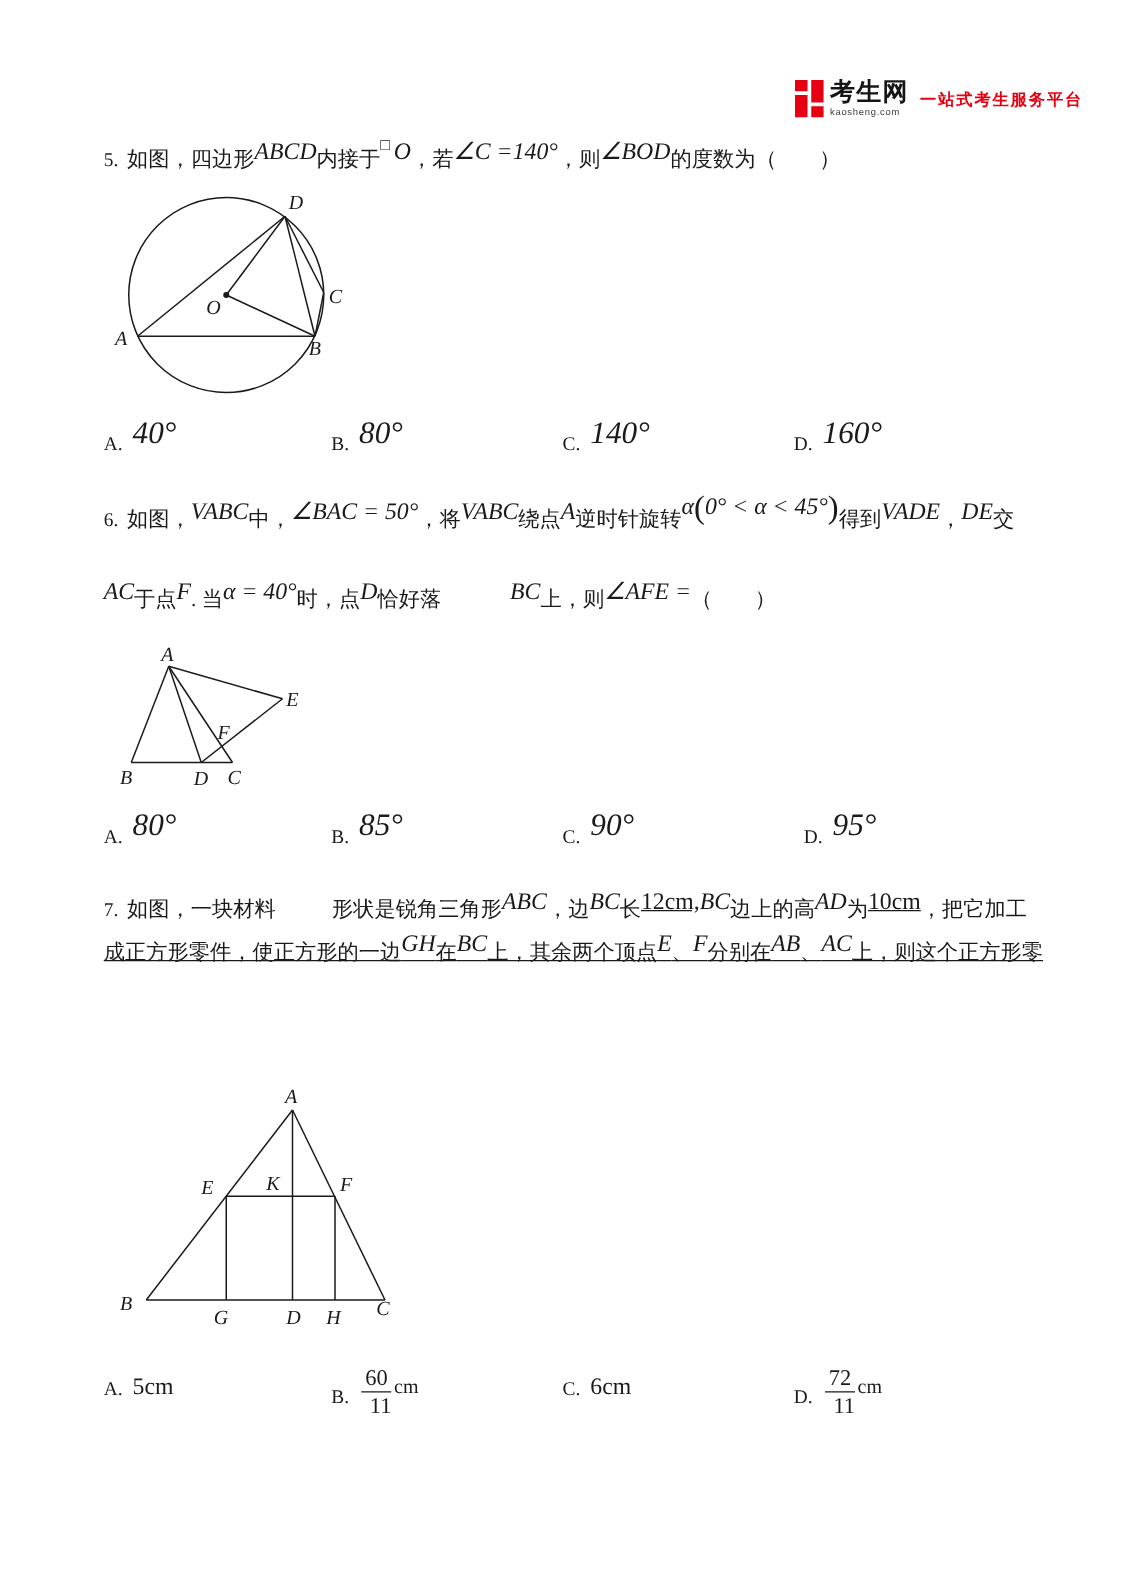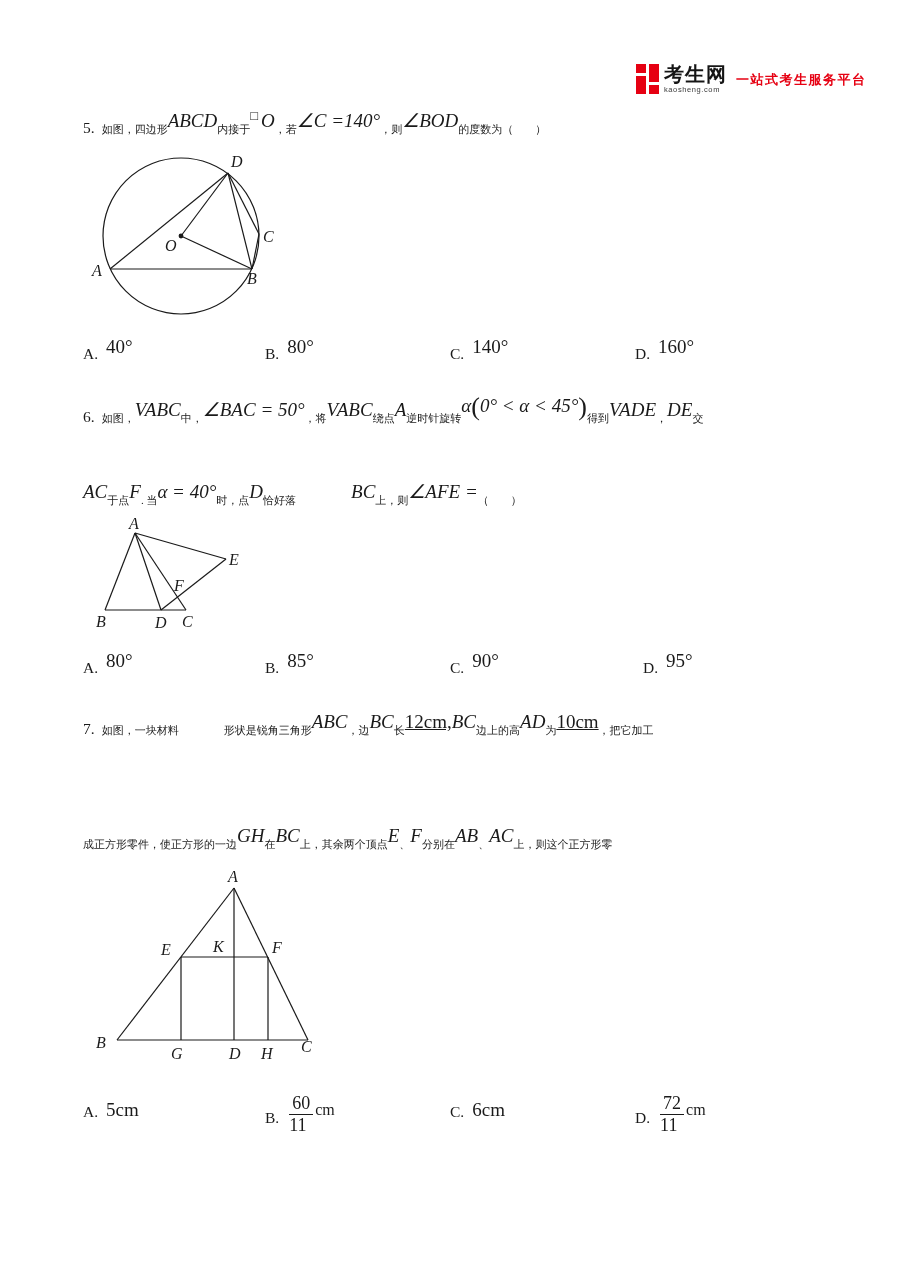--- a/index.html
+++ b/index.html
@@ -2,36 +2,36 @@
 <html><head>
 <meta charset="utf-8">
 <style>
   html,body { margin:0; padding:0; background:#ffffff; }
   .page {
     position:relative; width:900px; height:1181px; background:#ffffff;
     font-family:"Liberation Serif","DejaVu Serif",serif; color:#1a1a1a; overflow:hidden;
   }
   .line { position:absolute; left:83px; white-space:nowrap; line-height:44px; font-size:15.5px; color:#1a1a1a; }
   .qno { margin-right:7px; }
-  .cn { font-size:11px; }
+  .cn { font-size:17px; }
   .m  { font-family:"Liberation Serif",serif; font-style:italic; font-size:19px; vertical-align:6px; }
   .mu { font-family:"Liberation Serif",serif; font-style:normal; font-size:19px; vertical-align:6px;text-decoration:underline; }
   .mbox { font-style:normal; font-size:13px; vertical-align:13px; margin-right:3px; }
   .mtall { vertical-align:10px; }
   .mtall .mi { font-style:italic; font-size:19px; }
   .mtall .bp { font-style:normal; font-size:26px; vertical-align:-3px; }
   .gap45 { display:inline-block; width:45px; }
   .gap55 { display:inline-block; width:55px; }
 
   .opts { position:absolute; left:0; width:900px; height:60px; }
   .opt { position:absolute; top:0; white-space:nowrap; line-height:42px; font-size:15.5px; }
   .opt7 { line-height:56px; }
-  .ov { font-size:19px; vertical-align:6px; margin-left:8px; }
+  .ov { font-size:25px; vertical-align:6px; margin-left:8px;font-style:italic; }
   .ov0 { font-size:19px; vertical-align:1px; margin-left:8px;text-align:right; }
-  .frac { display:inline-block; text-align:left; vertical-align:-8px; font-size:18px; line-height:1.15; margin-left:10px; }
+  .frac { display:inline-block; text-align:right; vertical-align:-8px; font-size:18px; line-height:1.15; margin-left:10px; }
   .frac .num { display:block; border-bottom:1.4px solid #1a1a1a; padding:0 3px; }
   .frac .den { display:block; }
   .funit { font-size:16px; vertical-align:8px; margin-left:2px; }
 
   .fig { position:absolute; }
   .fig line, .fig circle.outline { stroke:#1a1a1a; stroke-width:1.2; fill:none; }
   .fig text { font-family:"Liberation Serif",serif; font-style:italic; font-size:16px; fill:#1a1a1a; }
 
   .brand { position:absolute; left:636px; top:64px; display:flex; align-items:center; }
   .brand-mid { margin-left:5px; display:flex; flex-direction:column; line-height:1; }
@@ -90,21 +90,21 @@
     <div class="opt" style="left:83px"><span>A.</span><span class="ov">40°</span></div>
     <div class="opt" style="left:265px"><span>B.</span><span class="ov">80°</span></div>
     <div class="opt" style="left:450px"><span>C.</span><span class="ov">140°</span></div>
     <div class="opt" style="left:635px"><span>D.</span><span class="ov">160°</span></div>
   </div>
 
   <div class="line" style="top:384px;">
     <span class="qno">6.</span><span class="cn">如图，</span><span class="m">VABC</span><span class="cn">中，</span><span class="m">∠BAC = 50°</span><span class="cn">，将</span><span class="m">VABC</span><span class="cn">绕点</span><span class="m">A</span><span class="cn">逆时针旋转</span><span class="mtall"><span class="mi">α</span><span class="bp">(</span><span class="mi">0° &lt; α &lt; 45°</span><span class="bp">)</span></span><span class="cn">得到</span><span class="m">VADE</span><span class="cn">，</span><span class="m">DE</span><span class="cn">交</span>
   </div>
 
-  <div class="line" style="top:470px;">
+  <div class="line" style="top:452px;">
     <span class="m">AC</span><span class="cn">于点</span><span class="m">F</span><span class="cn">. 当</span><span class="m">α = 40°</span><span class="cn">时，点</span><span class="m">D</span><span class="cn">恰好落</span><span class="gap55"></span><span class="m">BC</span><span class="cn">上，则</span><span class="m">∠AFE =</span><span class="cn">（　　）</span>
   </div>
 
   <svg class="fig" style="left:85px; top:510px;" width="185" height="125" viewBox="0 0 185 125">
     <line x1="50" y1="23" x2="20" y2="100"></line>
     <line x1="20" y1="100" x2="101" y2="100"></line>
     <line x1="50" y1="23" x2="76" y2="100"></line>
     <line x1="50" y1="23" x2="101" y2="100"></line>
     <line x1="50" y1="23" x2="141" y2="49"></line>
     <line x1="76" y1="100" x2="141" y2="49"></line>
@@ -120,21 +120,21 @@
     <div class="opt" style="left:83px"><span>A.</span><span class="ov">80°</span></div>
     <div class="opt" style="left:265px"><span>B.</span><span class="ov">85°</span></div>
     <div class="opt" style="left:450px"><span>C.</span><span class="ov">90°</span></div>
     <div class="opt" style="left:643px"><span>D.</span><span class="ov">95°</span></div>
   </div>
 
   <div class="line" style="top:700px;">
     <span class="qno">7.</span><span class="cn">如图，一块材料</span><span class="gap45"></span><span class="cn">形状是锐角三角形</span><span class="m">ABC</span><span class="cn">，边</span><span class="m">BC</span><span class="cn">长</span><span class="mu">12cm,</span><span class="m">BC</span><span class="cn">边上的高</span><span class="m">AD</span><span class="cn">为</span><span class="mu">10cm</span><span class="cn">，把它加工</span>
   </div>
 
-  <div class="line" style="top:814px;">
+  <div class="line" style="top:734px;text-decoration:underline;">
     <span class="cn">成正方形零件，使正方形的一边</span><span class="m">GH</span><span class="cn">在</span><span class="m">BC</span><span class="cn">上，其余两个顶点</span><span class="m">E</span><span class="cn">、</span><span class="m">F</span><span class="cn">分别在</span><span class="m">AB</span><span class="cn">、</span><span class="m">AC</span><span class="cn">上，则这个正方形零</span>
   </div>
 
 
   <svg class="fig" style="left:90px; top:860px;" width="245" height="212" viewBox="0 0 245 212">
     <line x1="144" y1="28" x2="27" y2="180"></line>
     <line x1="144" y1="28" x2="218" y2="180"></line>
     <line x1="27" y1="180" x2="218" y2="180"></line>
     <line x1="91" y1="97" x2="178" y2="97"></line>
     <line x1="91" y1="97" x2="91" y2="180"></line>

